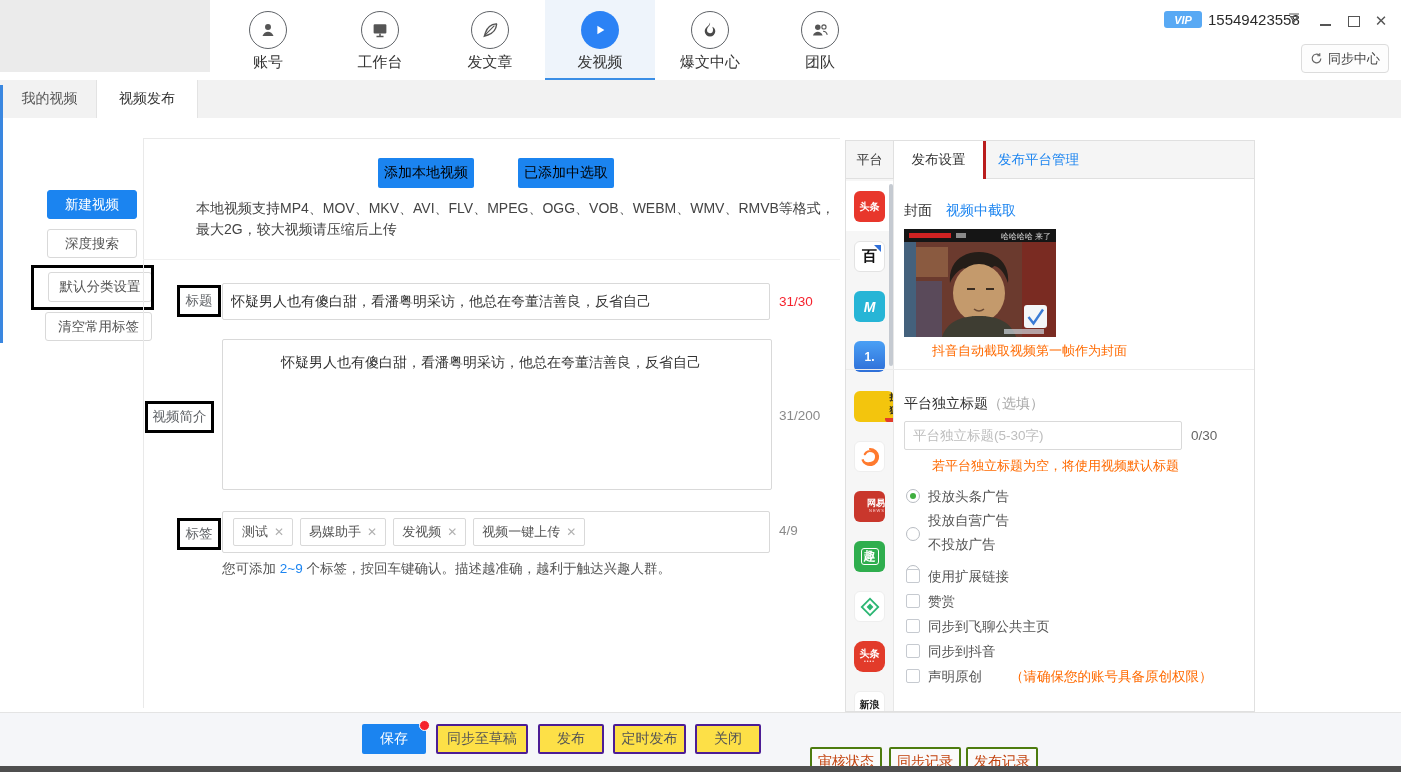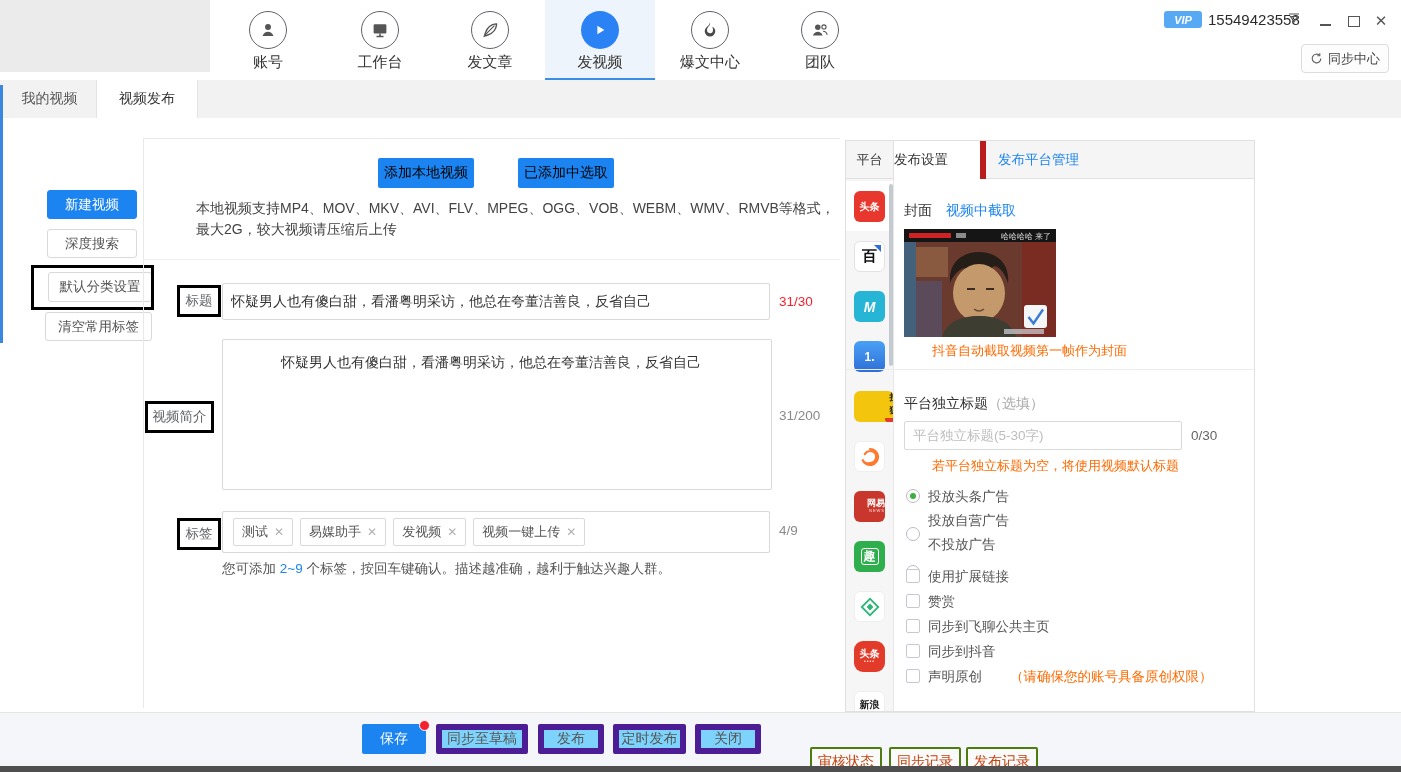--- a/index.html
+++ b/index.html
@@ -70,21 +70,21 @@
   .rp-link{color:#1b84f0;cursor:pointer;}
   .orange{color:#ff6a00;margin-left:28px;}
   .radio{width:14px;height:14px;border:1px solid #b8bcc2;border-radius:50%;background:#fff;box-sizing:border-box;position:relative;cursor:pointer;}
   .radio.checked::after{content:"";position:absolute;left:3px;top:3px;width:6px;height:6px;border-radius:50%;background:#3fae3f;}
   .checkbox{width:14px;height:14px;border:1px solid #c6cad0;border-radius:2px;background:#fff;box-sizing:border-box;cursor:pointer;}
   .opt-label{font-size:13.5px;color:#555;}
   
   .footer{left:0;top:712px;width:1401px;height:54px;background:#f5f6f9;border-top:1px solid #e4e4e4;box-sizing:border-box;}
   .f-btn{top:724px;height:30px;display:flex;align-items:center;justify-content:center;font-size:14px;border-radius:2px;cursor:pointer;box-sizing:border-box;}
   .f-blue{background:#1b84f0;color:#fff;}
-  .f-line{background:#7dd3fc;border:6px solid #4c1d95;color:#555;}
+  .f-line{background:#fde047;border:2px solid #4c1d95;color:#555;}
   .f-dis{background:#fafafa;border:2px solid #4d7c0f;color:#c2410c;cursor:default;margin-top:23px;}
   .badge-dot{position:absolute;right:-4px;top:-4px;width:9px;height:9px;border-radius:50%;background:#f5222d;border:1px solid #fff;}
   .dark-strip{left:0;top:766px;width:1401px;height:6px;background:#4f4f4f;}
   .thumb-overlay{position:absolute;right:5px;top:2px;font-size:8px;color:#d8d8d8;}
   textarea.inp{resize:none;}
   input.inp::placeholder, textarea.inp::placeholder{color:#bdbdbd;}
 </style>
 </head>
 <body>
 
@@ -249,21 +249,21 @@
         <span>视频一键上传</span>
         <span class="x">✕</span>
       </span>
   </div>
   <div class="abs counter" style="left:779px;top:523px">4/9</div>
   <div class="abs hint" style="left:222px;top:560px"><span>您可添加 </span><span class="blue">2~9</span><span> 个标签，按回车键确认。描述越准确，越利于触达兴趣人群。</span></div>
 
   <div class="abs rpanel">
     <div class="rp-header">
       <div class="abs" style="left:0;top:0;width:48px;height:37px;border-right:1px solid #e0e0e0;box-sizing:border-box;display:flex;align-items:center;justify-content:center;font-size:13px;color:#333">平台</div>
-      <div class="abs" style="left:48px;top:0;width:92px;height:38px;background:#fff;border-right:6px solid #b91c1c;box-sizing:border-box;display:flex;align-items:center;justify-content:flex-start;font-size:13.5px;color:#333">
+      <div class="abs" style="left:48px;top:0;width:92px;height:38px;background:#fff;border-right:3px solid #b91c1c;box-sizing:border-box;display:flex;align-items:center;justify-content:center;font-size:13.5px;color:#333">
           <span>发布设置</span>
         </div>
       <div class="abs rp-link" style="left:152px;top:0;height:37px;display:flex;align-items:center;font-size:13.5px">
           <span>发布平台管理</span>
         </div>
     </div>
 
     <div class="rp-platform-col">
       <div class="abs" style="left:0;top:2px;width:47px;height:50px;background:#fff"></div>
       <div class="pf pf1" style="top:12px">

